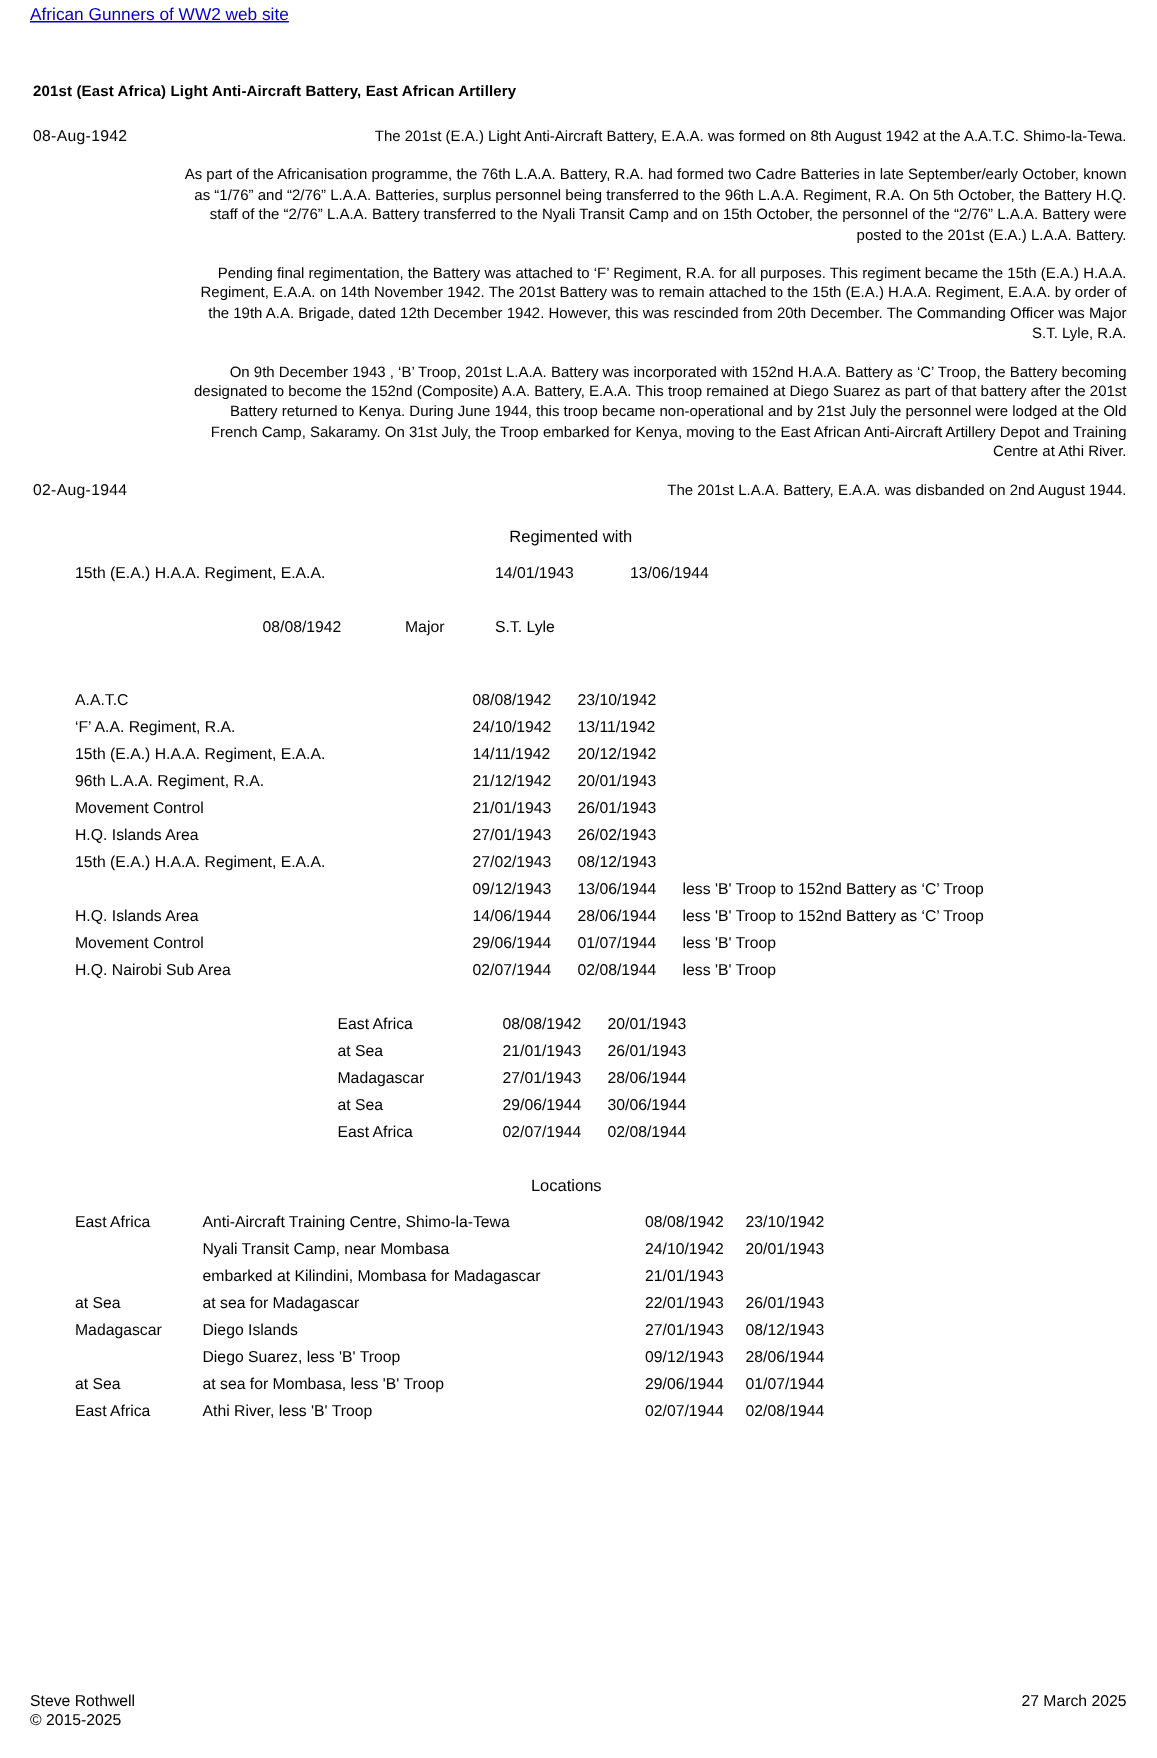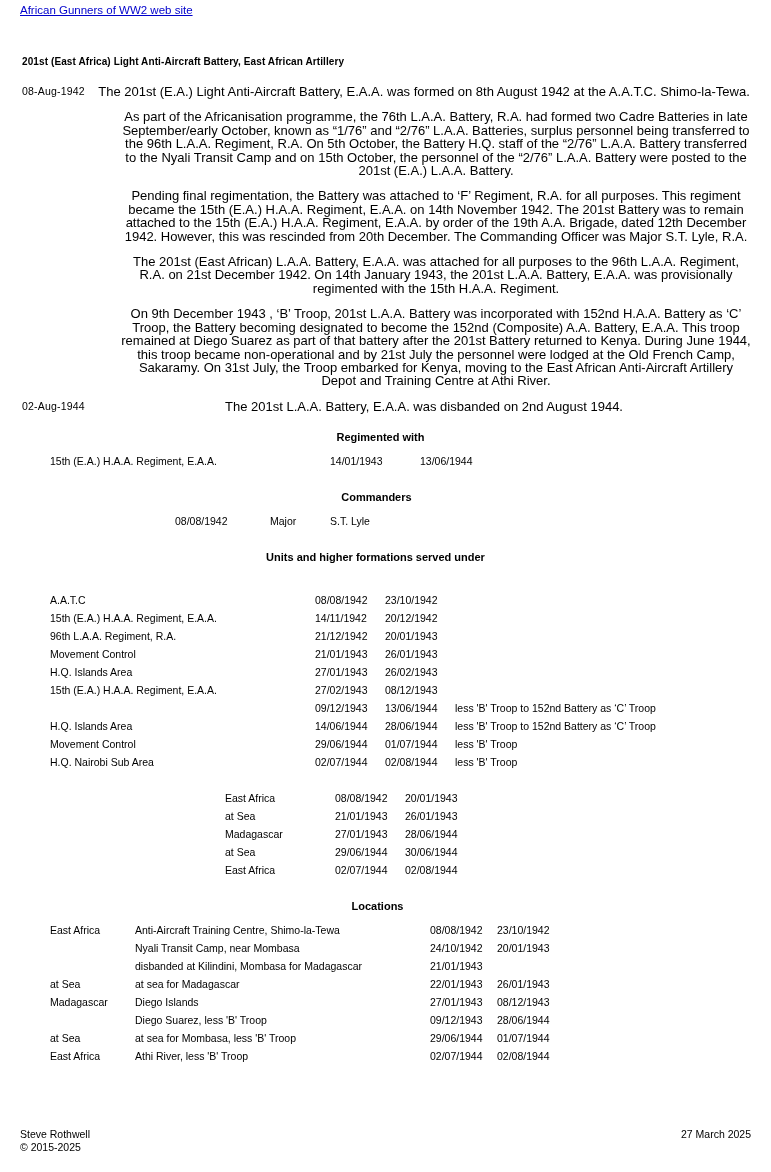--- a/index.html
+++ b/index.html
@@ -54,37 +54,37 @@
     flex: 0 0 75px;
     font-size: 10.5px;
     padding-left: 2px;
     letter-spacing: 0.2px;
   }
   .hist-body {
     flex: 1 1 auto;
     max-width: 655px;
   }
   .hist-para {
-    font-size: 13px;
+    font-size: 10px;
     line-height: 13.4px;
-    text-align: center;
+    text-align: right;
     margin: 0 0 12px 0;
   }
   .hist-para:last-child {
     margin-bottom: 0;
   }
   .hist-para.indent {
     padding-left: 24px;
   }
   .section {
     margin-top: 18px;
   }
   .section-title {
     text-align: center;
-    font-weight: bold;
+    font-weight: normal;
     font-size: 11px;
     margin-bottom: 12px;
   }
   .sect-title-regimented { margin-left: -10px; }
   .sect-title-commanders { margin-left: -18px; }
   .sect-title-units { margin-left: -20px; }
   .sect-title-theatres { margin-left: -16px; }
   .sect-title-locations { margin-left: -16px; }
 
   table.data {
@@ -155,21 +155,20 @@
   <h1 class="page-title">201st (East Africa) Light Anti-Aircraft Battery, East African Artillery</h1>
 
   <div class="history">
 
     <div class="hist-row">
       <div class="hist-date">08-Aug-1942</div>
       <div class="hist-body">
         <p class="hist-para">The 201st (E.A.) Light Anti-Aircraft Battery, E.A.A. was formed on 8th August 1942 at the A.A.T.C. Shimo-la-Tewa.</p>
         <p class="hist-para indent">As part of the Africanisation programme, the 76th L.A.A. Battery, R.A. had formed two Cadre Batteries in late September/early October, known as “1/76” and “2/76” L.A.A. Batteries, surplus personnel being transferred to the 96th L.A.A. Regiment, R.A.  On 5th October, the Battery H.Q. staff of the “2/76” L.A.A. Battery transferred to the Nyali Transit Camp and on 15th October, the personnel of the “2/76” L.A.A. Battery were posted to the 201st (E.A.) L.A.A. Battery.</p>
         <p class="hist-para indent">Pending final regimentation, the Battery was attached to ‘F’ Regiment, R.A. for all purposes.  This regiment became the 15th (E.A.) H.A.A. Regiment, E.A.A. on 14th November 1942.   The 201st Battery was to remain attached to the 15th (E.A.) H.A.A. Regiment, E.A.A. by order of the 19th A.A. Brigade, dated 12th December 1942.  However, this was rescinded from 20th December.  The Commanding Officer was Major S.T. Lyle, R.A.</p>
-        <p class="hist-para indent">The 201st (East African) L.A.A. Battery, E.A.A. was attached for all purposes to the 96th L.A.A. Regiment, R.A. on 21st December 1942.   On 14th January 1943, the 201st L.A.A. Battery, E.A.A. was provisionally regimented with the 15th H.A.A. Regiment.</p>
         <p class="hist-para indent">On 9th December 1943 , ‘B’ Troop, 201st L.A.A. Battery was incorporated with 152nd H.A.A. Battery as ‘C’ Troop, the Battery becoming designated to become the 152nd (Composite) A.A. Battery, E.A.A.  This troop remained at Diego Suarez as part of that battery after the 201st Battery returned to Kenya.   During June 1944, this troop became non-operational and by 21st July the personnel were lodged at the Old French Camp, Sakaramy.  On 31st July, the Troop embarked for Kenya, moving to the East African Anti-Aircraft Artillery Depot and Training Centre at Athi River.</p>
       </div>
     </div>
 
     <div class="hist-row">
       <div class="hist-date">02-Aug-1944</div>
       <div class="hist-body">
         <p class="hist-para">The 201st L.A.A. Battery, E.A.A. was disbanded on 2nd August 1944.</p>
       </div>
     </div>
@@ -183,40 +182,44 @@
         <tr>
           <td class="name">15th (E.A.) H.A.A. Regiment, E.A.A.</td>
           <td class="d1">14/01/1943</td>
           <td class="d2">13/06/1944</td>
         </tr>
       </tbody>
     </table>
   </div>
 
   <div class="section">
-    <div class="section-title sect-title-commanders">Commanders</div>
     <table class="data tbl-commanders">
       <tbody>
         <tr>
           <td class="date">08/08/1942</td>
           <td class="rank">Major</td>
           <td class="nm">S.T. Lyle</td>
         </tr>
       </tbody>
     </table>
   </div>
 
   <div class="section">
-    <div class="section-title sect-title-units">Units and higher formations served under</div>
     <table class="data tbl-units">
       <tbody>
         <tr>
           <td class="name">A.A.T.C</td>
           <td class="d1">08/08/1942</td>
           <td class="d2">23/10/1942</td>
+          <td class="note"></td>
+        </tr>
+        <tr>
+          <td class="name">‘F’ A.A. Regiment, R.A.</td>
+          <td class="d1">24/10/1942</td>
+          <td class="d2">13/11/1942</td>
           <td class="note"></td>
         </tr>
         <tr>
           <td class="name">15th (E.A.) H.A.A. Regiment, E.A.A.</td>
           <td class="d1">14/11/1942</td>
           <td class="d2">20/12/1942</td>
           <td class="note"></td>
         </tr>
         <tr>
           <td class="name">96th L.A.A. Regiment, R.A.</td>
@@ -313,21 +316,21 @@
           <td class="d2">23/10/1942</td>
         </tr>
         <tr>
           <td class="region"></td>
           <td class="place">Nyali Transit Camp, near Mombasa</td>
           <td class="d1">24/10/1942</td>
           <td class="d2">20/01/1943</td>
         </tr>
         <tr>
           <td class="region"></td>
-          <td class="place">disbanded at Kilindini, Mombasa for Madagascar</td>
+          <td class="place">embarked at Kilindini, Mombasa for Madagascar</td>
           <td class="d1">21/01/1943</td>
           <td class="d2"></td>
         </tr>
         <tr>
           <td class="region">at Sea</td>
           <td class="place">at sea for Madagascar</td>
           <td class="d1">22/01/1943</td>
           <td class="d2">26/01/1943</td>
         </tr>
         <tr>

